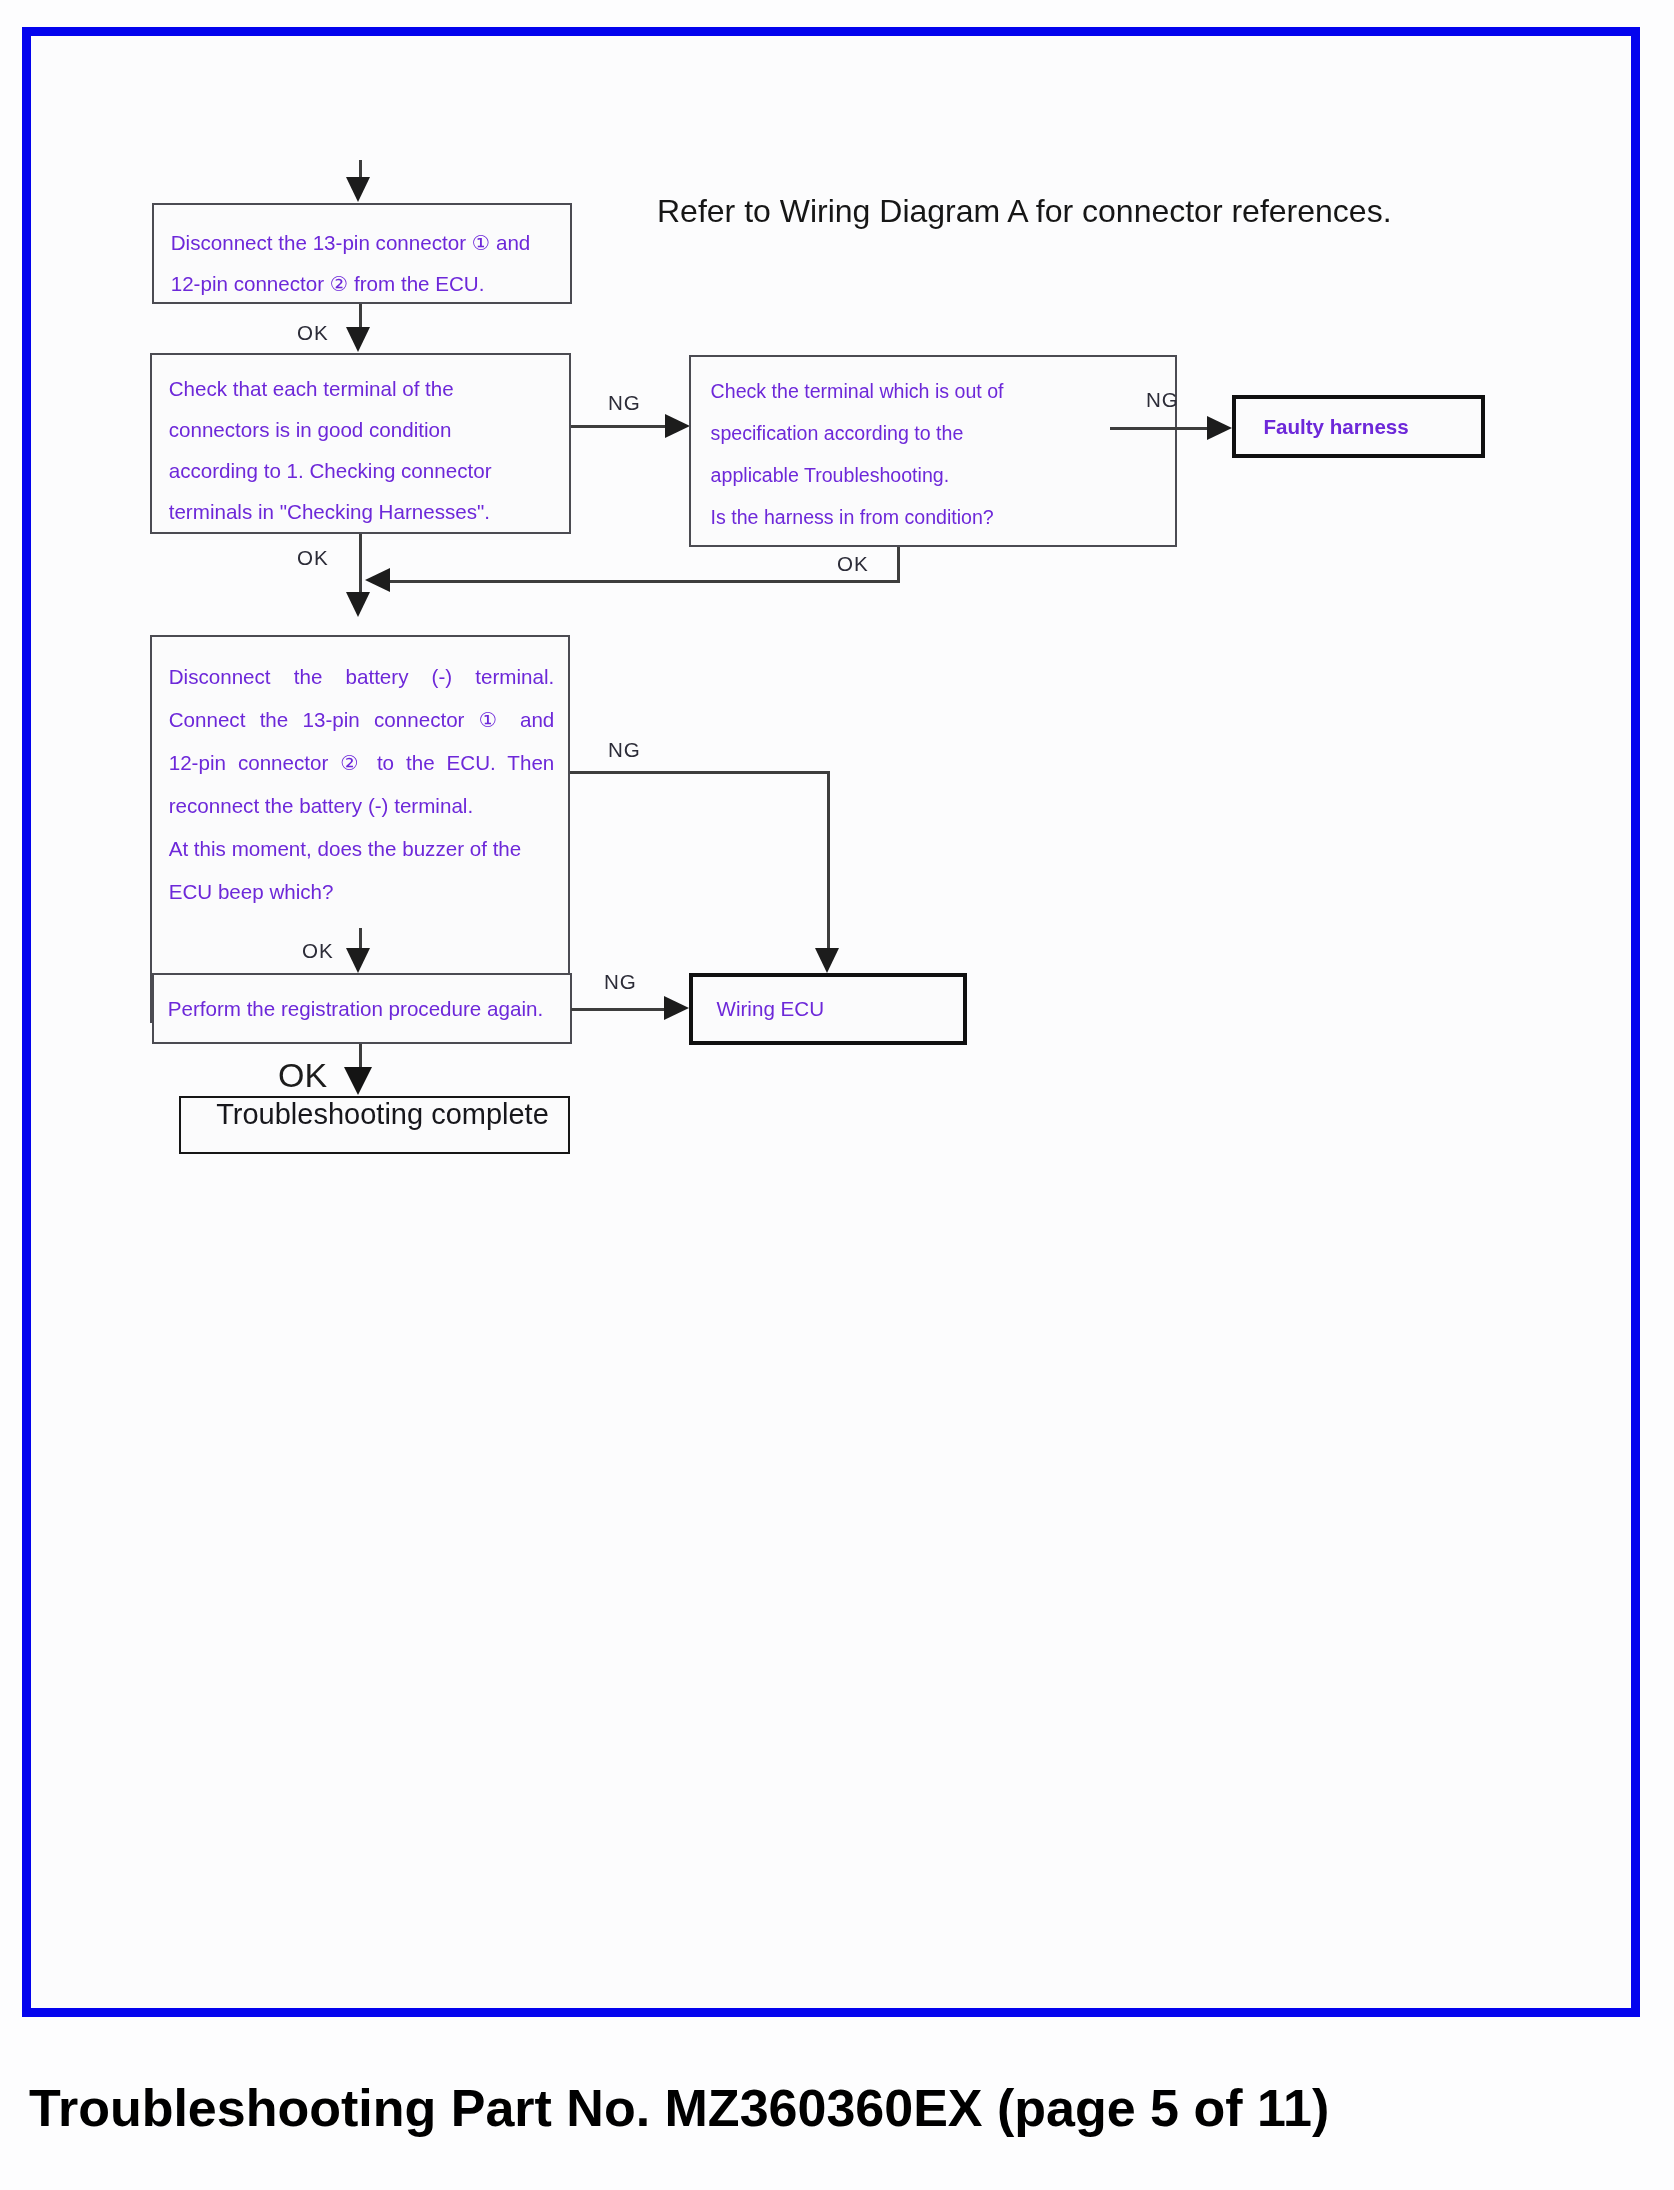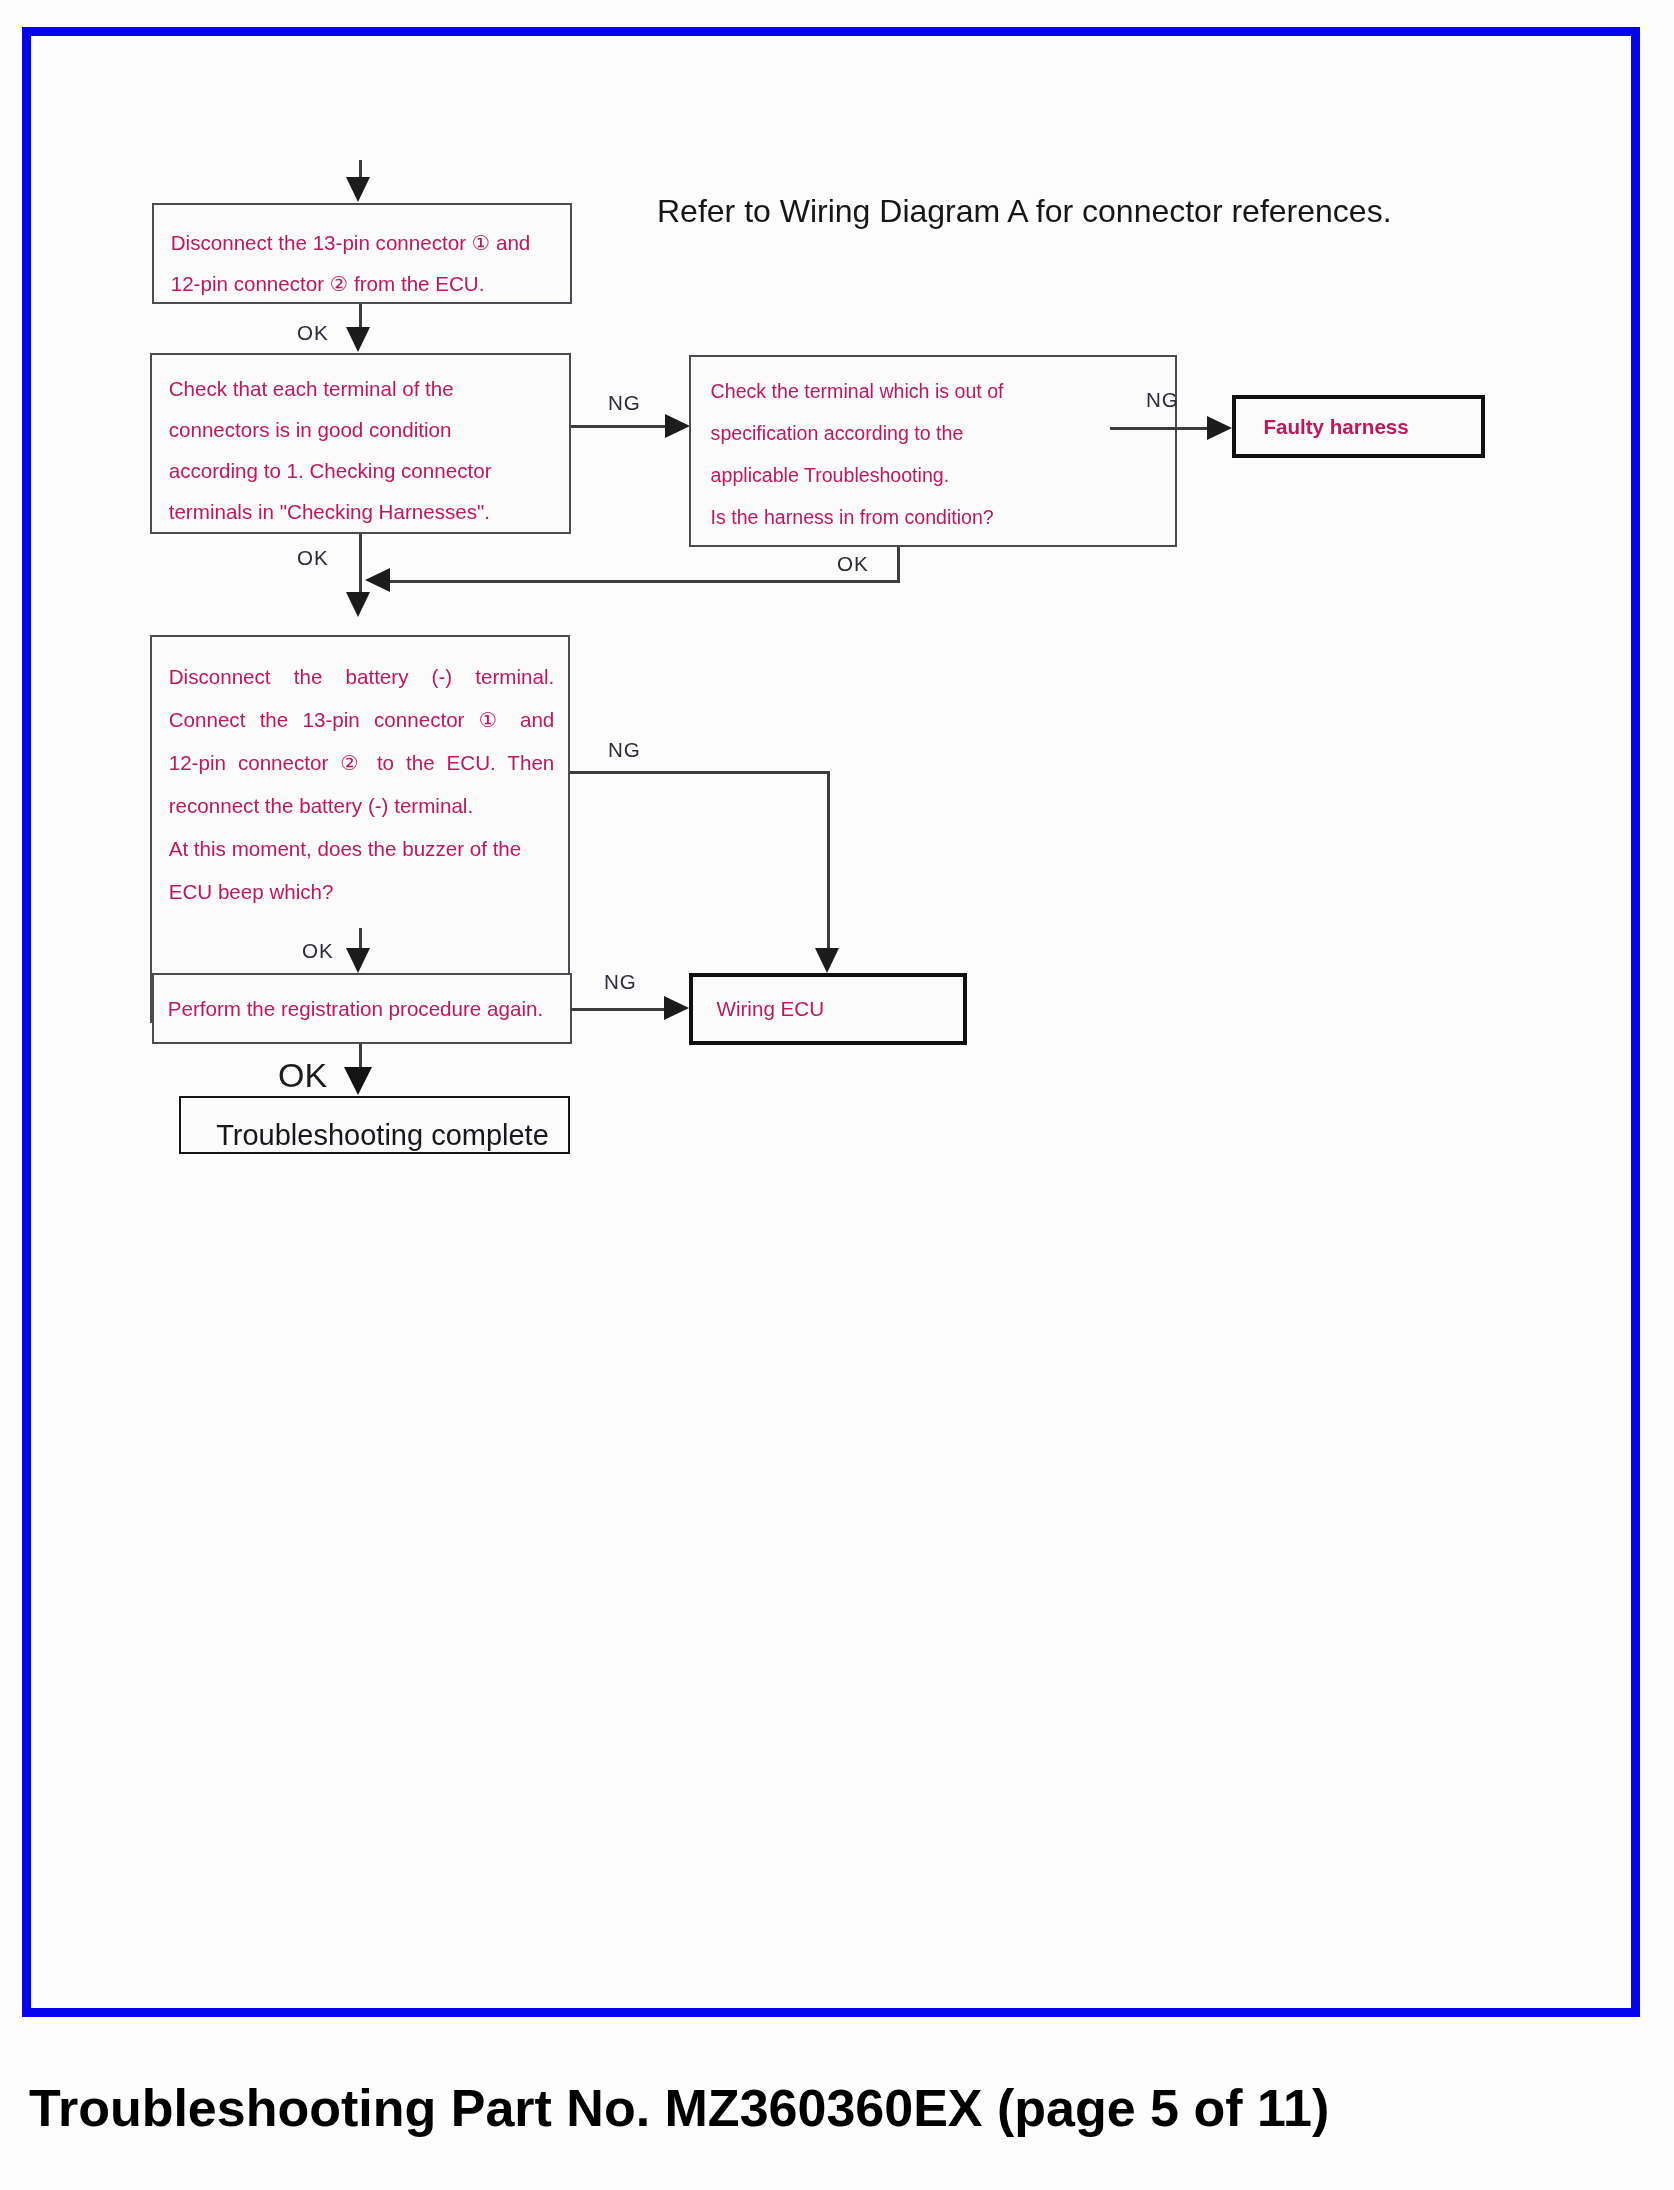--- a/index.html
+++ b/index.html
@@ -9,21 +9,21 @@
     background:#fdfdfe; overflow:hidden;
     font-family:"Liberation Sans","DejaVu Sans",sans-serif;
     color:#2c2c38;
   }
   .frame {
     position:absolute; left:21.6px; top:27.4px; width:1618px; height:1990px;
     border:9.8px solid #0404ee; background:#fcfcfd;
   }
   .node {
     position:absolute; background:#fbfbfc;
-    font-size:20.6px; color:#be185d;
+    font-size:20.6px; color:#6d28d9;
   }
   .thin  { border:2px solid #4b4b52; }
   .thick { border:4.9px solid #101010; }
   .rounded {
     border:2.9px solid #161616; border-radius:13.7px;
     display:flex; align-items:center; justify-content:center;
     font-size:21.6px; color:#17171c;
   }
   .textlines { padding:12.7px 13.7px 0 16.7px; line-height:41px; }
   .jl { text-align:justify; text-align-last:justify; }
@@ -144,20 +144,20 @@
   <div class="arr-right" style="left:664px; top:996px;"></div>
 
   <div class="node thick centerline" style="left:689px; top:973px; width:278px; height:72px; padding-left:23.5px;">
     <span>Wiring ECU</span>
   </div>
 
   <span class="lbl big" style="left:278px; top:1056px;">OK</span>
   <div class="vline" style="left:359px; top:1044px; height:27.4px;"></div>
   <div class="arr-down big" style="left:344px; top:1067px;"></div>
 
-  <div class="node" style="left:179px; top:1096px; width:391px; height:58px; border:2.9px solid #161616; display:flex; align-items:flex-end; justify-content:center; font-size:29px; color:#17171c;padding-left:16px;">
+  <div class="node" style="left:179px; top:1096px; width:391px; height:58px; border:2.9px solid #161616; display:flex; align-items:flex-start; justify-content:center; font-size:29px; color:#17171c;padding-left:16px;">
     <span>Troubleshooting complete</span>
   </div>
 
   <div class="caption">Troubleshooting Part No. MZ360360EX (page 5 of 11)</div>
 
 </div>
 
 
 </body></html>

